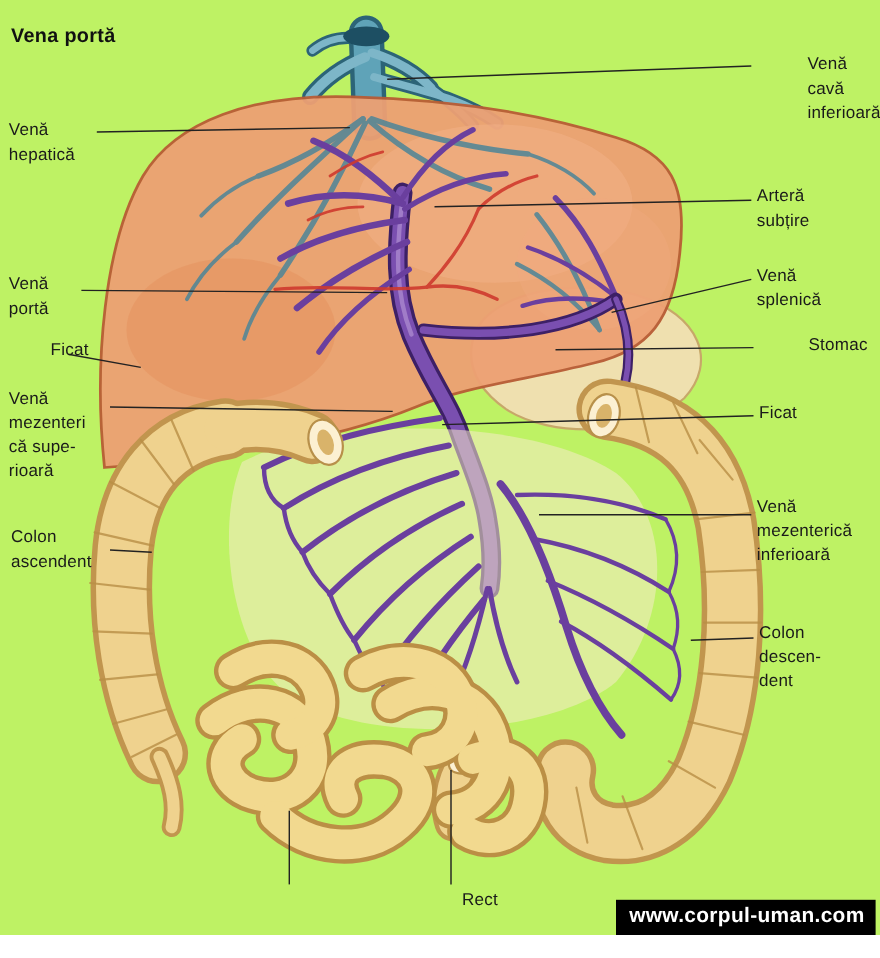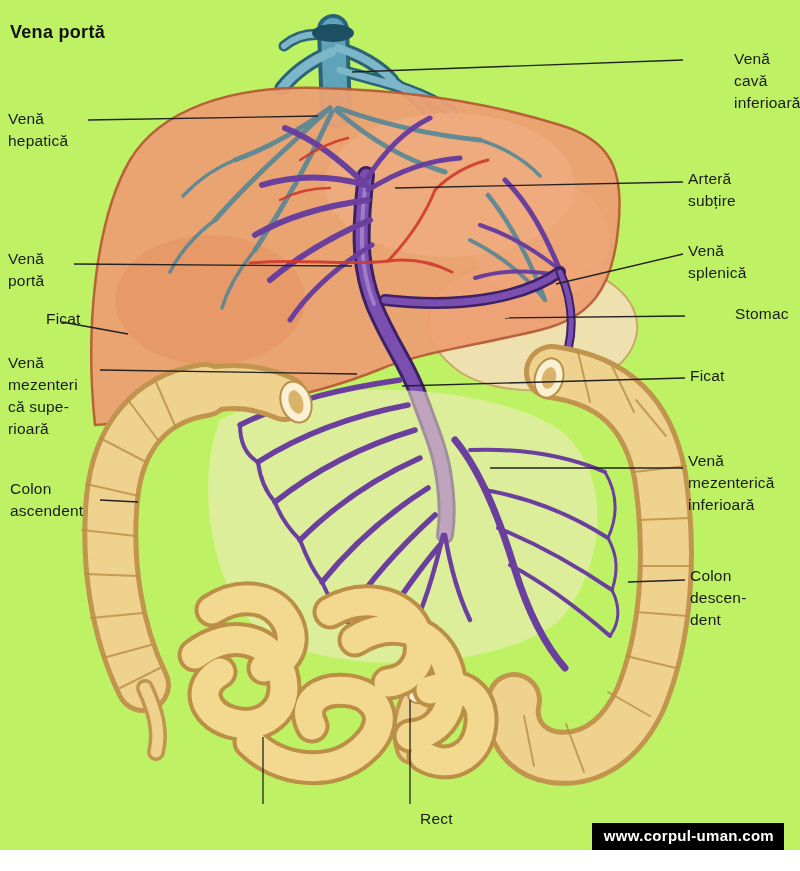--- a/index.html
+++ b/index.html
@@ -24,22 +24,22 @@
   #lbl-vena-cava{left:688px;top:48px;margin-left:46px;}
   #lbl-artera-hepatica{left:688px;top:168px;}
   #lbl-vena-splenica{left:688px;top:240px;}
   #lbl-stomac{left:690px;top:303px;margin-left:45px;}
   #lbl-duoden{left:690px;top:365px;}
   #lbl-vena-mez-inf{left:688px;top:450px;}
   #lbl-colon-descendent{left:690px;top:565px;}
   #lbl-intestin{left:200px;top:808px;}
   #lbl-rect{left:398px;top:808px;margin-left:22px;}
   .watermark{
-    position:absolute;right:16px;bottom:0;background:#000;color:#fff;
-    font-size:15px;font-weight:bold;padding:4px 10px 6px 12px;letter-spacing:.3px;
+    position:absolute;right:4px;bottom:0;background:#000;color:#fff;
+    font-size:19px;font-weight:bold;padding:4px 10px 6px 12px;letter-spacing:.3px;
   }
 </style>
 </head>
 <body>
 
 <div class="stage">
 
   <svg width="800" height="871" viewBox="0 0 800 871">
 
     <g fill="none" stroke-linecap="round">

